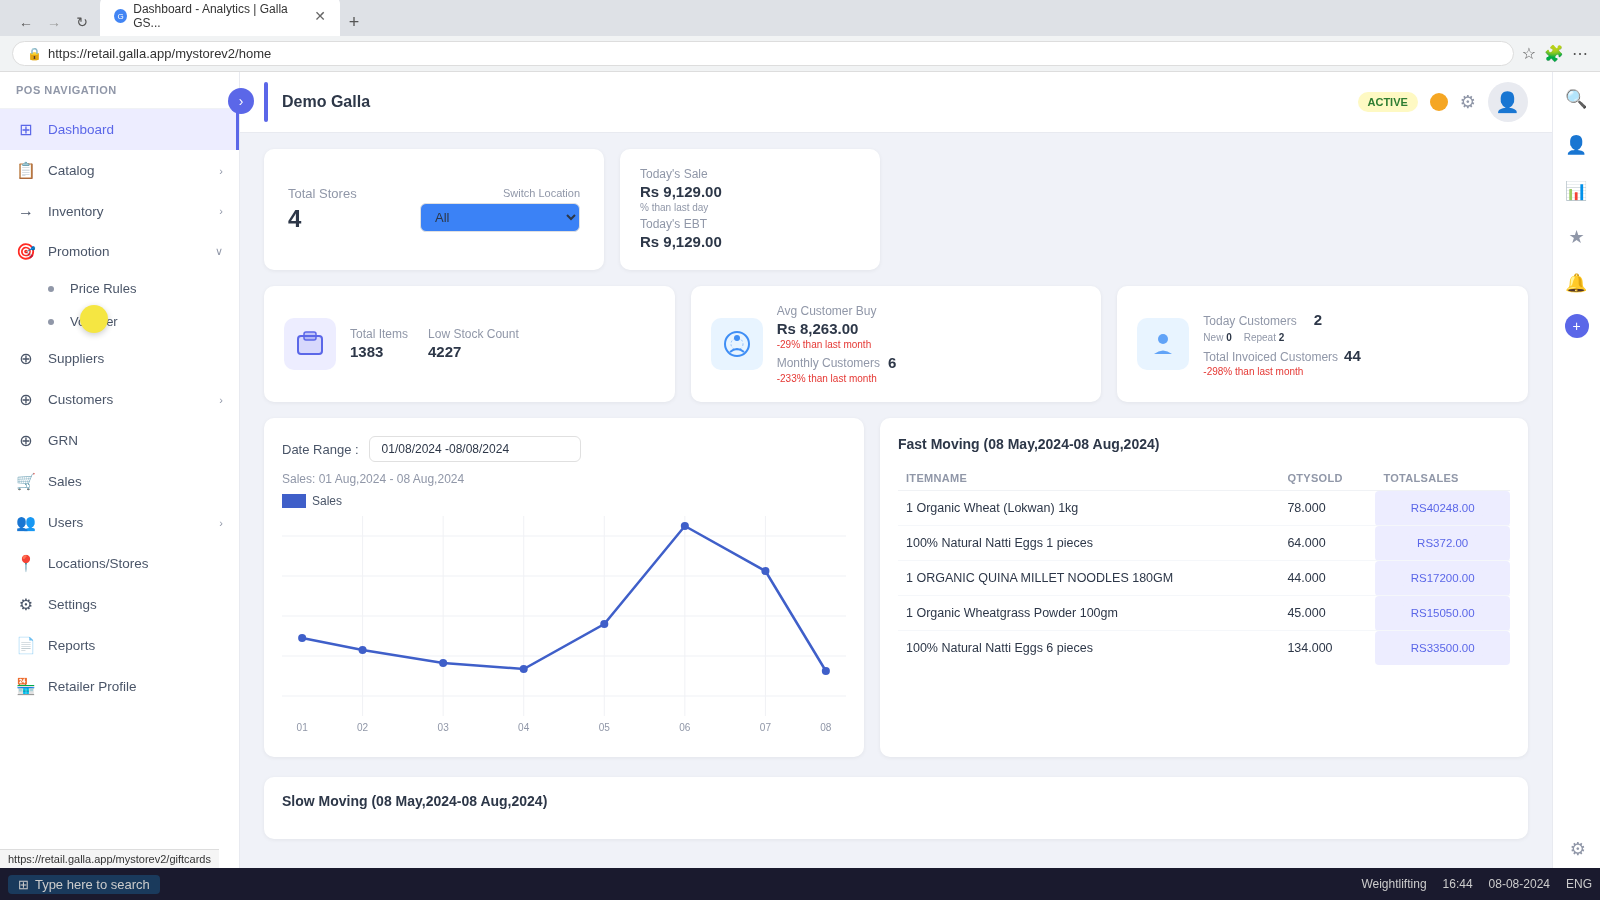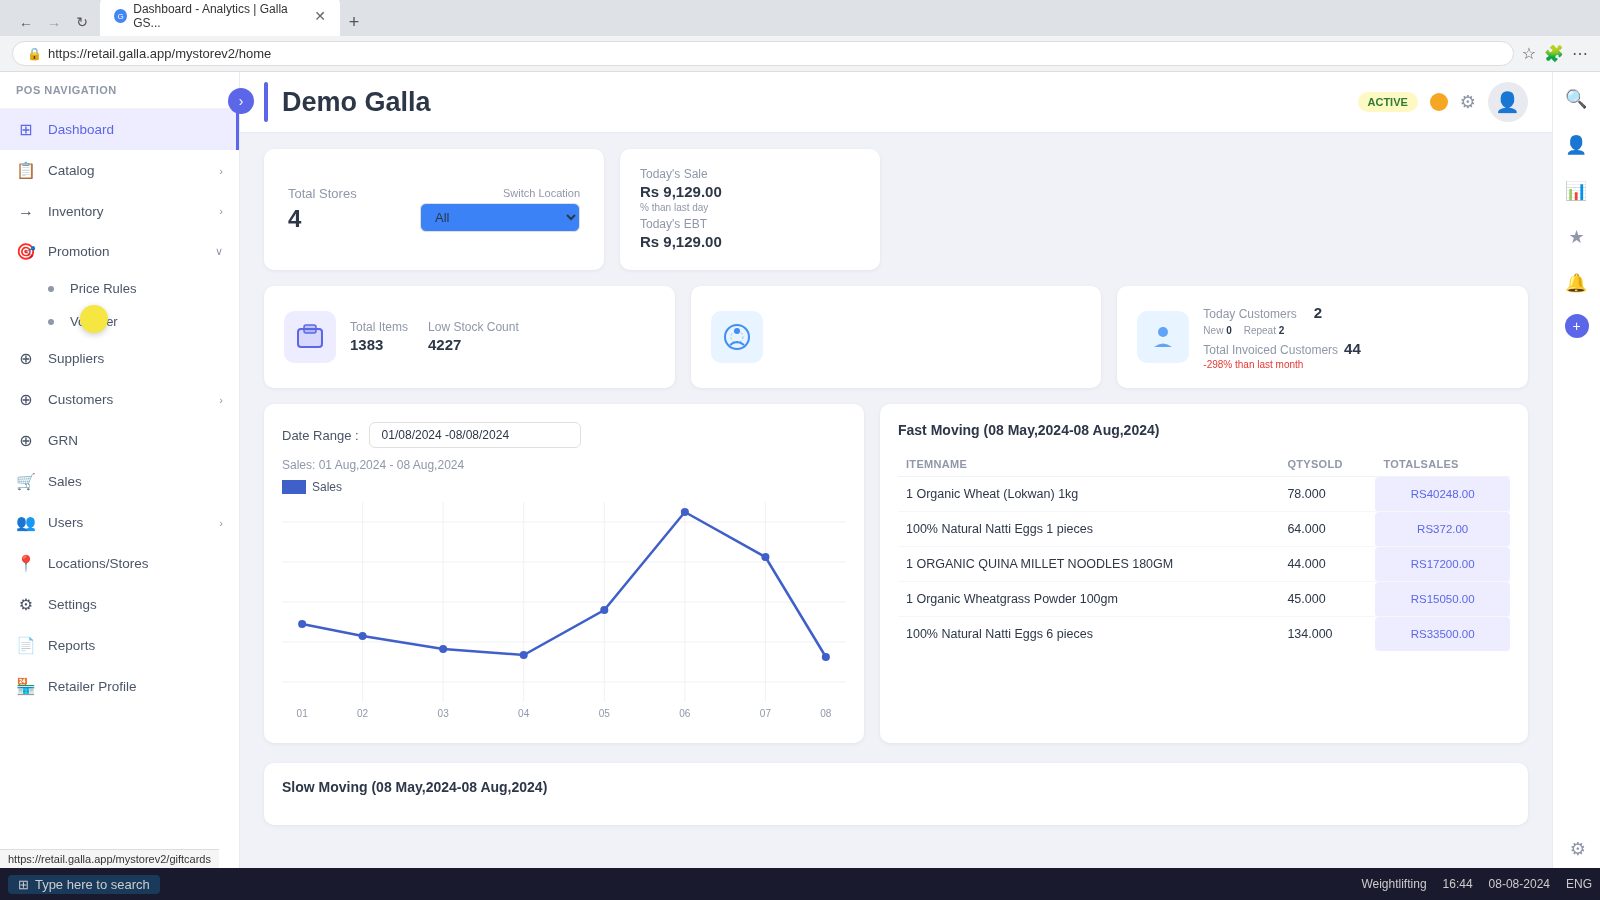--- a/index.html
+++ b/index.html
@@ -36,21 +36,21 @@
 
     
     .right-icons { width: 48px; background: white; border-left: 1px solid #e8eaf0; display: flex; flex-direction: column; align-items: center; padding-top: 12px; gap: 16px; flex-shrink: 0; }
     .right-icons .r-icon { color: #9097a8; font-size: 18px; cursor: pointer; padding: 4px; }
 
     
     .main-content { flex: 1; overflow-y: auto; background: #f0f2f8; position: relative; }
 
     
     .content-header { background: white; padding: 10px 24px; display: flex; align-items: center; justify-content: space-between; border-bottom: 1px solid #e8eaf0; }
-    .header-title { font-size: 27px; font-weight: 600; color: #2d3748; }
+    .header-title { font-size: 16px; font-weight: 600; color: #2d3748; }
     .header-right { display: flex; align-items: center; gap: 12px; }
     .active-badge { background: #fef9c3; color: #2e7d32; font-size: 11px; font-weight: 600; padding: 4px 10px; border-radius: 12px; }
     .header-dot { width: 18px; height: 18px; background: #f5a623; border-radius: 50%; }
     .header-gear { font-size: 18px; color: #9097a8; cursor: pointer; }
     .avatar { width: 40px; height: 40px; background: #e8eaf0; border-radius: 50%; display: flex; align-items: center; justify-content: center; font-size: 20px; }
 
     
     .stats-row { display: flex; gap: 16px; padding: 16px 24px; }
     .stat-card { background: white; border-radius: 10px; padding: 18px 20px; flex: 1; display: flex; align-items: center; gap: 14px; box-shadow: 0 1px 4px rgba(0,0,0,0.06); }
     .stat-icon { width: 52px; height: 52px; background: #ededff; border-radius: 10px; display: flex; align-items: center; justify-content: center; font-size: 26px; color: #5b67e8; flex-shrink: 0; }
@@ -291,20 +291,36 @@
       </div>
 
       <div class="stat-card">
         <div class="stat-icon" style="background:#e8f4ff;">
           <svg width="32" height="32" viewBox="0 0 32 32" fill="none">
             <circle cx="16" cy="16" r="12" stroke="#3f8ef5" stroke-width="2"></circle>
             <circle cx="16" cy="10" r="3" fill="#3f8ef5"></circle>
             <path d="M9 24 Q16 18 23 24" stroke="#3f8ef5" stroke-width="2" fill="none"></path>
             <circle cx="16" cy="16" r="6" stroke="#3f8ef5" stroke-width="1" stroke-dasharray="2 2" opacity="0.5"></circle>
           </svg>
+        </div>
+        <div class="stat-content">
+          <div class="stat-label">Avg Customer Buy</div>
+          <div class="stat-value">Rs 8,263.00</div>
+          <div class="stat-sub red">
+            <span>-29%</span>
+            <span> than last month</span>
+          </div>
+          <div style="margin-top:4px;display:flex;gap:8px;align-items:center;">
+            <div class="stat-label">Monthly Customers</div>
+            <div class="stat-value" style="display:inline;">6</div>
+          </div>
+          <div class="stat-sub red">
+            <span>-233%</span>
+            <span> than last month</span>
+          </div>
         </div>
       </div>
 
       <div class="stat-card">
         <div class="stat-icon" style="background:#e8f4ff;">
           <svg width="32" height="32" viewBox="0 0 32 32" fill="none">
             <circle cx="16" cy="11" r="5" fill="#3f8ef5" opacity="0.8"></circle>
             <path d="M7 26 Q16 19 25 26" fill="#3f8ef5" opacity="0.8"></path>
           </svg>
         </div>

